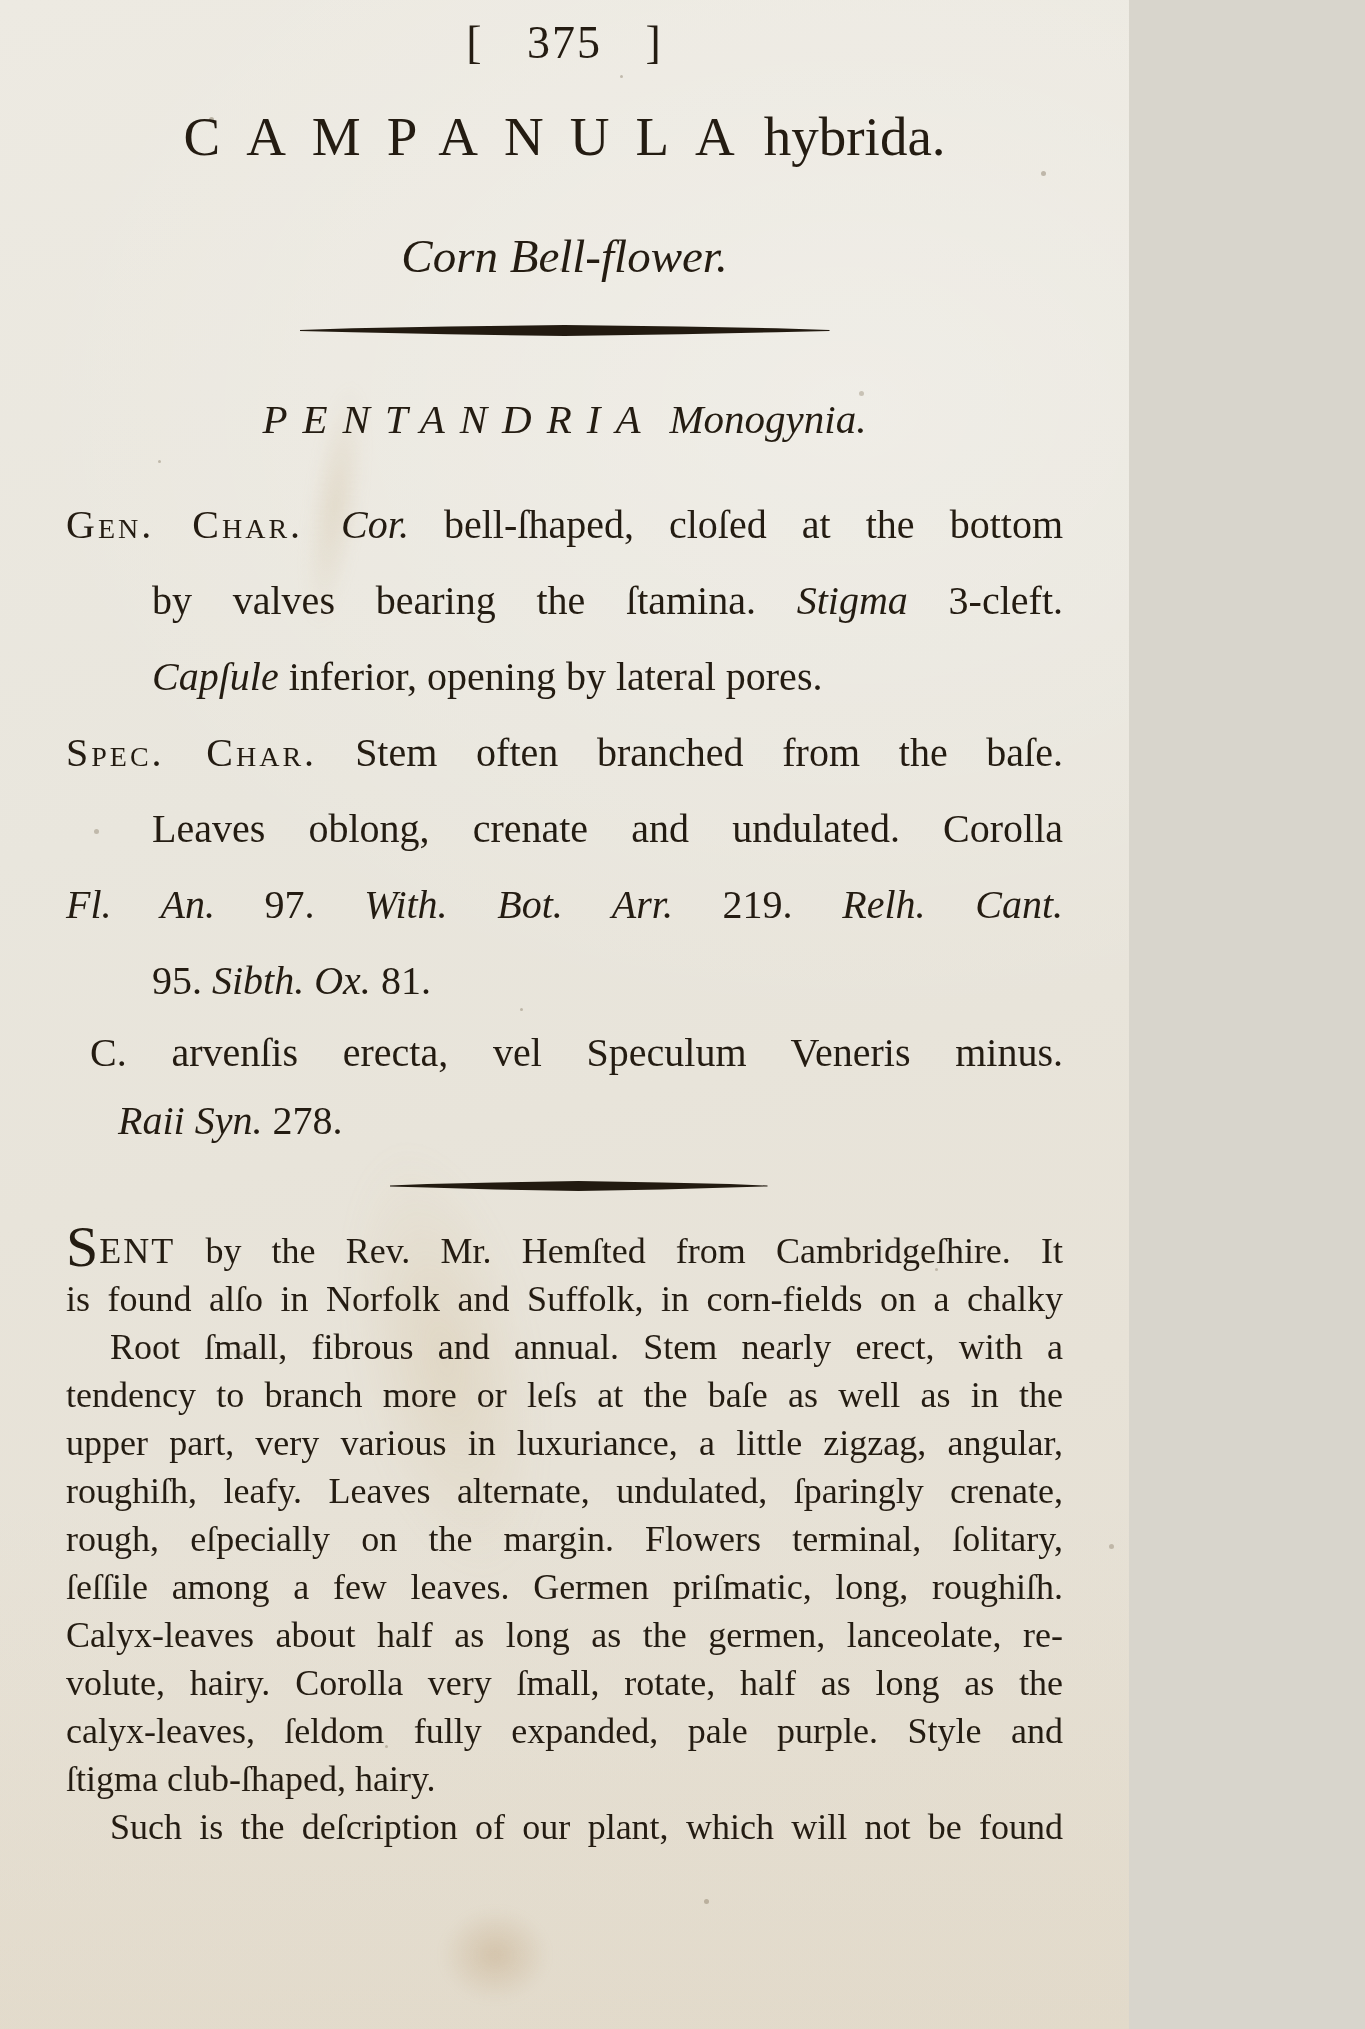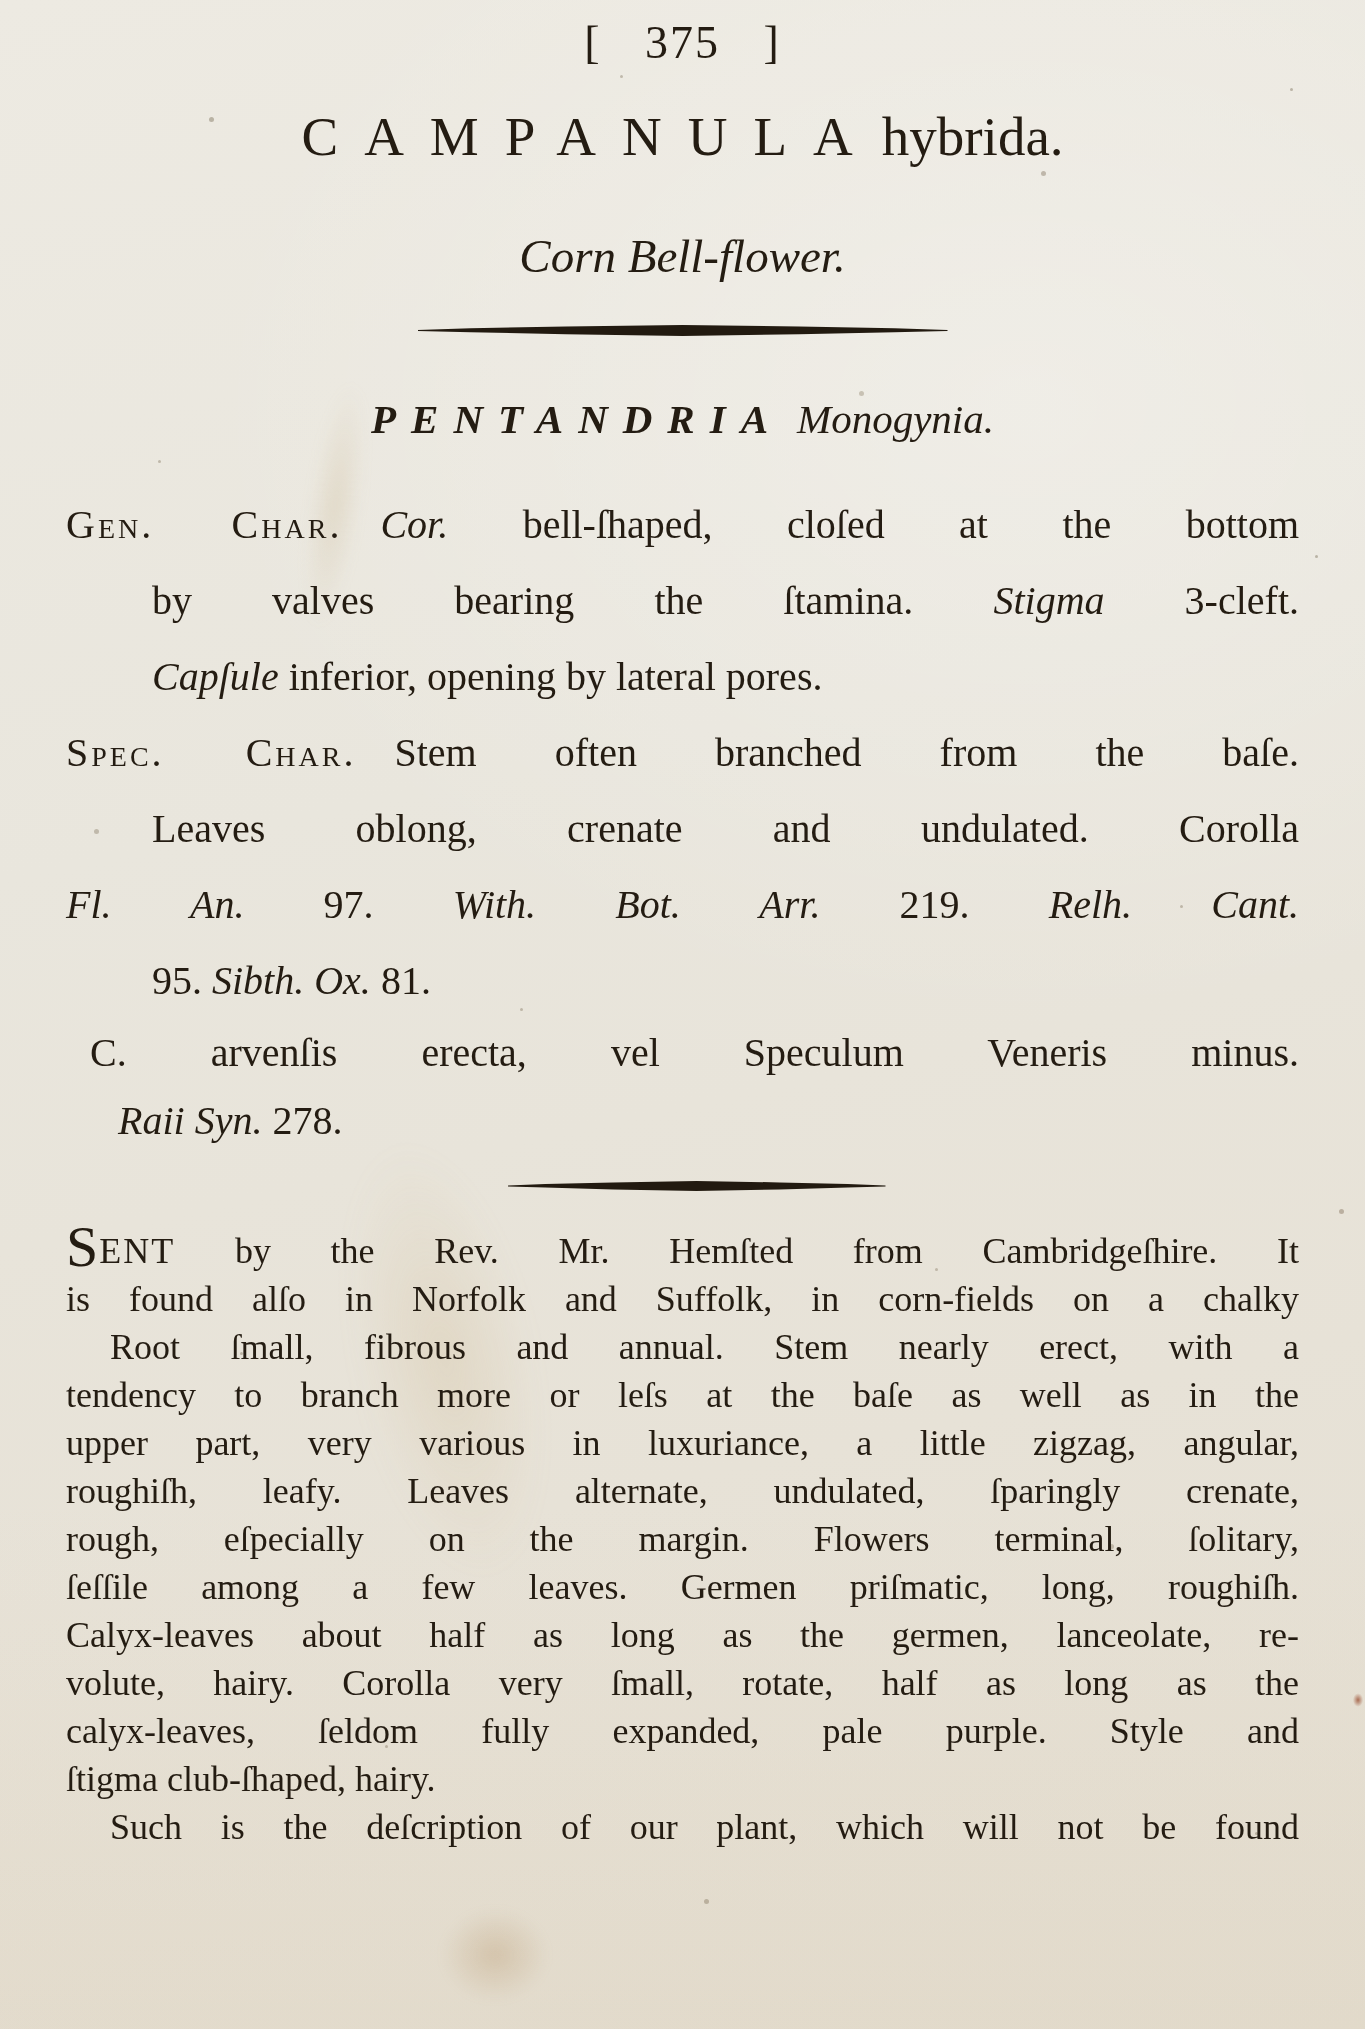--- a/index.html
+++ b/index.html
@@ -2,42 +2,42 @@
 <html><head>
 <meta charset="utf-8">
 <style>
   html,body{margin:0;padding:0;}
   body{
     width:1365px;height:2029px;overflow:hidden;
     background:#d8d5cc;
     font-family:"Liberation Serif","DejaVu Serif",serif;
   }
   .page{
-    position:relative;width:1365px;height:2029px;overflow:hidden;
+    position:relative;width:1129px;height:2029px;overflow:hidden;
     background:
       radial-gradient(ellipse 1200px 900px at 75% 20%, rgba(255,255,255,0.25), rgba(255,255,255,0) 70%),
       linear-gradient(168deg,#edeae2 0%,#e9e6dd 38%,#e7e2d7 70%,#e4ded1 100%);
     color:#241c12;
   }
   .content{position:relative;z-index:3;padding:14px 66px 0 66px;}
 
   
   .pagenum{ text-align:center;font-size:46px;line-height:58px;word-spacing:30px;letter-spacing:2px;}
   .title{ text-align:center;font-size:55px;line-height:66px;margin-top:32px;font-weight:normal;}
   .title .genus{letter-spacing:26px;}
   .title .species{margin-left:3px;}
   .subtitle{ text-align:center;font-style:italic;font-size:47px;line-height:60px;margin-top:56px;font-weight:normal;}
   .rule{
     background:#221a10;margin-left:auto;margin-right:auto;
     clip-path:polygon(0% 46%,10% 30%,28% 14%,50% 0%,72% 14%,90% 30%,100% 46%,100% 54%,90% 66%,72% 84%,50% 100%,28% 84%,10% 66%,0% 54%);
   }
   .rule1{width:530px;height:11px;margin-top:28px;}
   .rule2{width:378px;height:10px;margin-top:26px;transform:translateX(14px);}
   .classif{ text-align:center;font-style:italic;font-size:41px;line-height:54px;margin-top:56px;font-weight:normal;}
-  .classif .order{letter-spacing:15px;font-weight:bold;}
+  .classif .order{letter-spacing:15px;}
   .classif .suborder{margin-left:14px;}
 
   
   .char{font-size:40px;line-height:76px;}
   .char:first-of-type{margin-top:8px;}
   .line{text-align:justify;text-align-last:justify;}
   .line.nj{text-align:right;text-align-last:left;}
   .char .line + .line{margin-left:86px;}
   .sc{font-variant:small-caps;letter-spacing:3px;margin-right:38px;}
   .syn2{font-size:40px;line-height:68px;}

